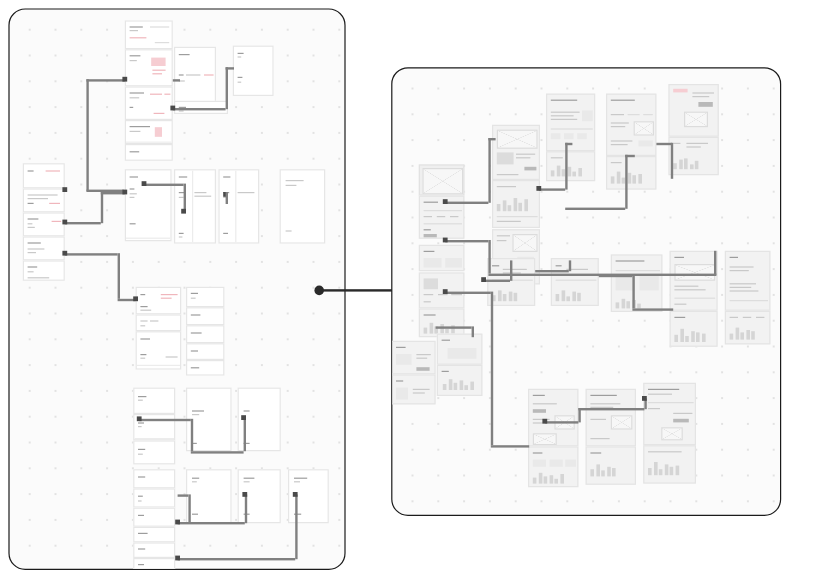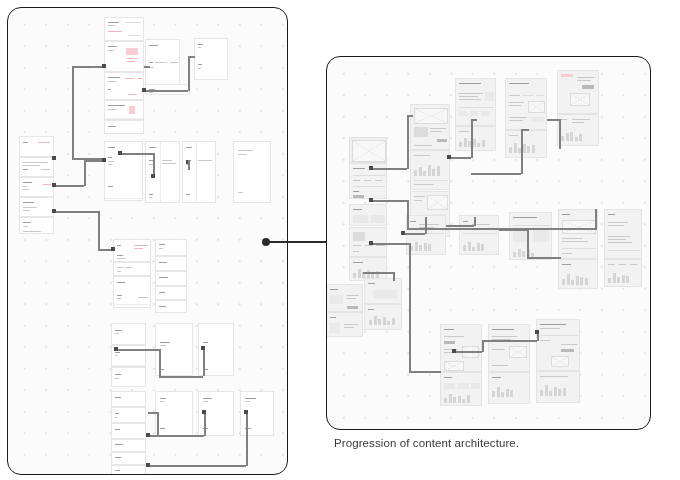--- a/index.html
+++ b/index.html
@@ -742,15 +742,14 @@
 
       <div class="conn h" style="left:127px;top:294px;width:28px;"></div>
       <div class="conn v" style="left:155px;top:283px;height:12px;"></div>
       <div class="conn h" style="left:155px;top:283px;width:55px;"></div>
       <div class="conn v" style="left:210px;top:275px;height:9px;"></div>
       <div class="sq" style="left:125px;top:292px;"></div>
       <div class="sq" style="left:208px;top:273px;"></div>
     </div>
   </div>
 
-  <div id="caption">Progression of content architecture.</div>
 
 </div>
 
 </body></html>

